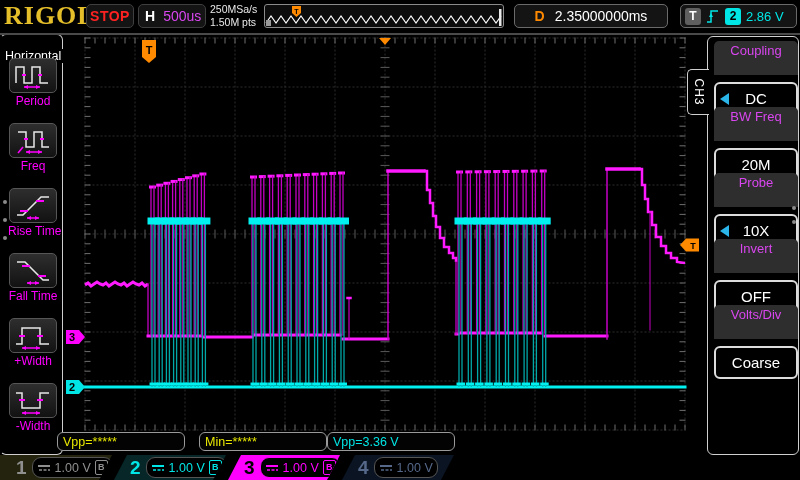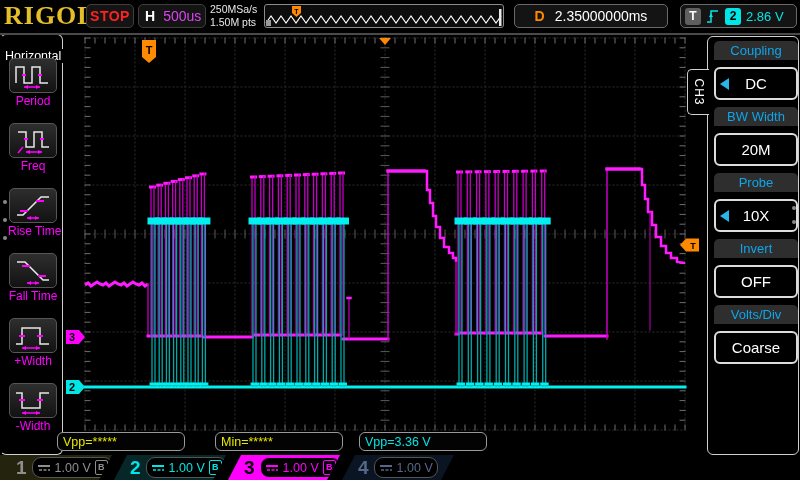--- a/index.html
+++ b/index.html
@@ -30,25 +30,25 @@
   .lm-item{position:absolute;left:8px;width:50px;text-align:center;cursor:pointer;}
   .lm-btn{width:46px;height:33px;margin:0 auto;background:linear-gradient(#2e2e2e,#121212);border:1px solid #565656;border-radius:5px;display:flex;align-items:center;justify-content:center;}
   .lm-label{color:#ff00ff;font-size:12px;margin-top:1px;white-space:nowrap;}
   .page-dot{position:absolute;width:4px;height:4px;border-radius:2px;background:#8a8a8a;}
   
   #rightpanel{position:absolute;left:684px;top:33px;width:116px;height:424px;z-index:4;}
   #rightpanel .frame{position:absolute;left:23px;top:3px;width:90px;height:417px;border:1px solid #cfcfcf;border-radius:6px;}
   #ch-tab{position:absolute;left:3px;top:36px;width:21px;height:44px;border:1px solid #cfcfcf;border-right:none;border-radius:5px 0 0 5px;background:#000;display:flex;align-items:center;justify-content:center;}
   #ch-tab span{transform:rotate(90deg);color:#fff;font-size:12px;letter-spacing:1px;white-space:nowrap;}
   .rm-item{position:absolute;left:30px;width:84px;cursor:pointer;}
-  .rm-label{background:#2e2e2e;border-radius:5px 5px 0 0;color:#0ea5e9;font-size:13px;text-align:center;height:19px;line-height:19px;}
+  .rm-label{background:#2e2e2e;border-radius:5px 5px 0 0;color:#d946ef;font-size:13px;text-align:center;height:34px;line-height:19px;}
   .rm-value{position:relative;margin-top:7px;height:33px;background:#000;border:2px solid #dcdcdc;border-radius:6px;color:#fff;font-size:15px;display:flex;align-items:center;justify-content:center;box-sizing:border-box;}
   .rm-arrow{position:absolute;left:4px;top:50%;margin-top:-6px;width:0;height:0;border-top:6px solid transparent;border-bottom:6px solid transparent;border-right:9px solid #2ab4e8;}
   
-  #measbar{position:absolute;left:57px;top:432px;height:21px;display:flex;gap:16px;z-index:4;}
+  #measbar{position:absolute;left:57px;top:432px;height:21px;display:flex;gap:0;z-index:4;}
   .meas-slot{width:128px;height:19px;border:1px solid #9a9a9a;border-radius:6px;background:#030303;font-size:12.5px;line-height:18px;padding-left:5px;box-sizing:border-box;white-space:nowrap;overflow:hidden;}
   
   #chanbar{position:absolute;left:0;top:455px;width:800px;height:25px;background:#000;z-index:4;}
   .ch-block{position:absolute;top:0;height:25px;width:112px;display:flex;align-items:center;gap:5px;padding-left:16px;box-sizing:border-box;}
   .ch-skew{clip-path:polygon(13px 0,100% 0,calc(100% - 13px) 100%,0 100%);}
   .ch-skew-first{clip-path:polygon(0 0,100% 0,calc(100% - 13px) 100%,0 100%);}
   .ch-digit{font-size:19px;font-weight:bold;line-height:25px;}
   .ch-box{display:flex;align-items:center;gap:4px;height:19px;border:1px solid #555;border-radius:9px;padding:0 4px;background:#000;}
   .ch-box .scale{font-size:12.5px;white-space:nowrap;}
   .b-ind{width:11px;height:13px;border:1px solid currentColor;border-radius:2px;font-size:9px;font-weight:bold;line-height:12px;text-align:center;}
@@ -780,21 +780,21 @@
   </div>
 
   <div class="rm-item" style="top:8px">
     <div class="rm-label">Coupling</div>
     <div class="rm-value">
         <span class="rm-arrow"></span>
       <span>DC</span>
       </div>
   </div>
   <div class="rm-item" style="top:74px">
-    <div class="rm-label">BW Width</div>
+    <div class="rm-label">BW Freq</div>
     <div class="rm-value">
         <span>20M</span>
       </div>
   </div>
   <div class="rm-item" style="top:140px">
     <div class="rm-label">Probe</div>
     <div class="rm-value">
         <span class="rm-arrow"></span>
       <span>10X</span>
       </div>

